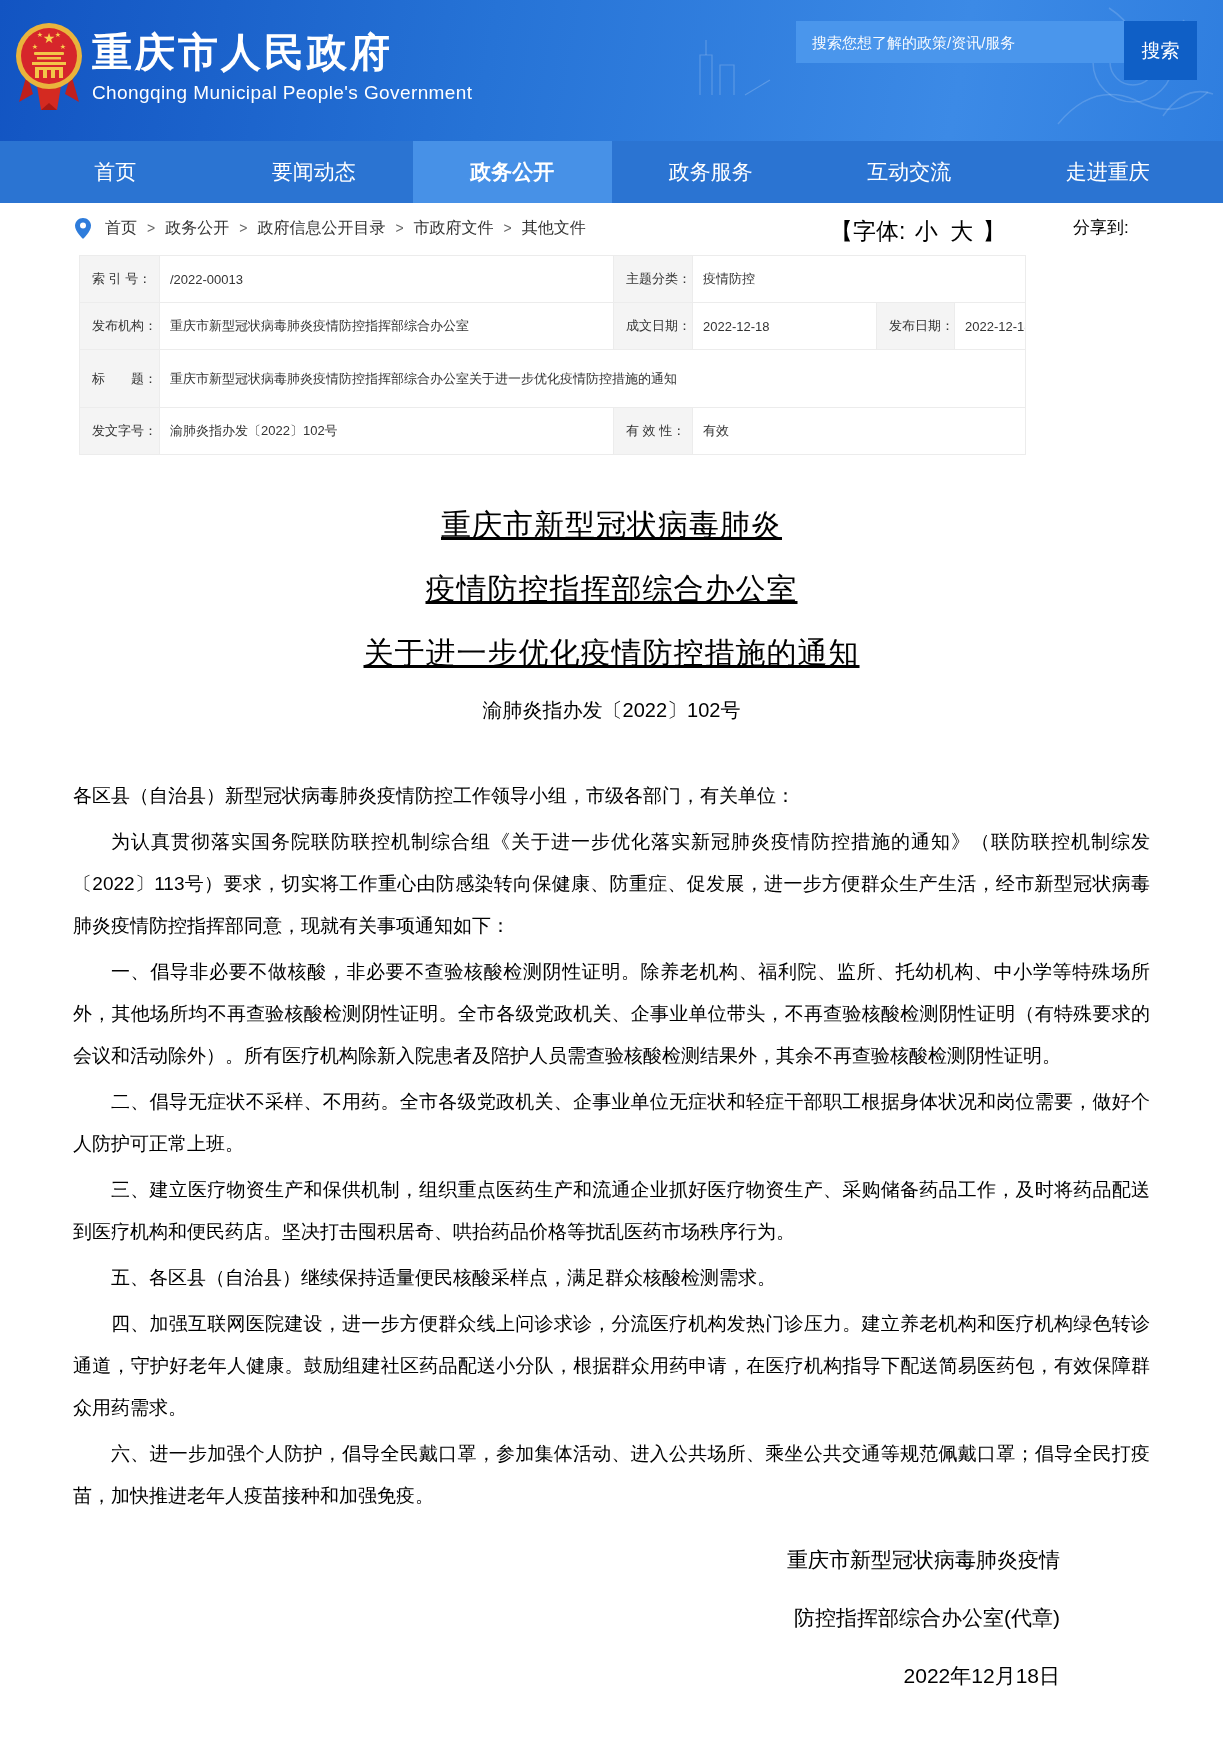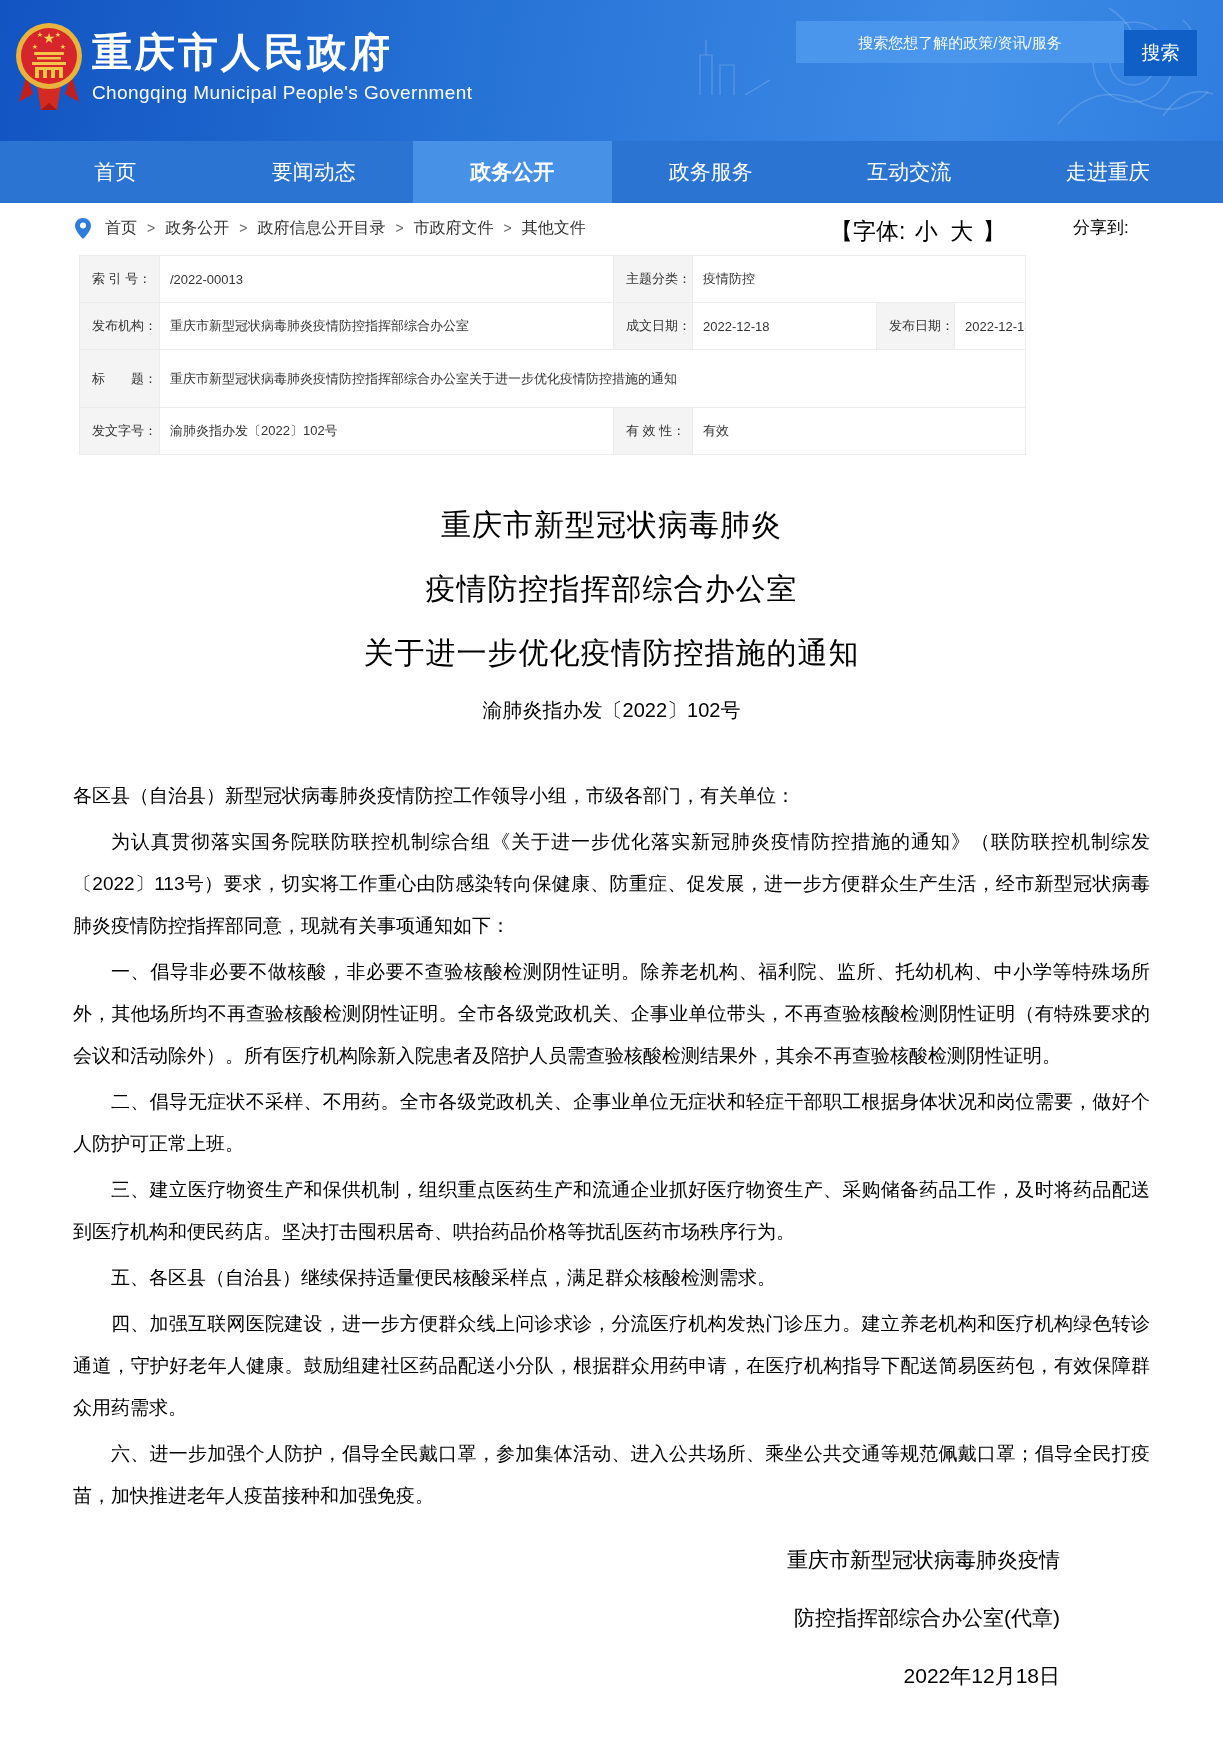--- a/index.html
+++ b/index.html
@@ -12,24 +12,24 @@
     background:linear-gradient(100deg,#1254c2 0%,#2673d6 40%,#3c8ae6 78%,#2f7edf 100%);
     overflow:hidden; }
   .emblem { position:absolute; left:14px; top:16px; }
   .site-titles { position:absolute; left:92px; top:30px; color:#fff; }
   .site-title { font-size:40px; font-weight:bold; letter-spacing:3px; line-height:44px; }
   .site-subtitle { font-size:19px; letter-spacing:0.4px; margin-top:8px; }
   .header-deco { position:absolute; right:0; top:0; pointer-events:none; }
   .city-deco { position:absolute; left:690px; top:10px; pointer-events:none; }
   .search-bar { position:absolute; left:796px; top:21px; display:flex; height:42px; }
   .search-input { width:328px; height:42px; border:none; outline:none; background:#4a96ec;
-    color:#fff; font-size:15px; padding:0 16px; font-family:inherit;text-align:center; }
+    color:#fff; font-size:15px; padding:0 16px; font-family:inherit; }
   .search-input::placeholder { color:rgba(255,255,255,0.95); opacity:1; }
-  .search-btn { width:73px; height:46px; border:none; background:#0f5fc6; color:#fff;
-    font-size:19px; cursor:pointer; font-family:Liberation Sans, sans-serif;margin-top:9px; }
+  .search-btn { width:73px; height:59px; border:none; background:#0f5fc6; color:#fff;
+    font-size:19px; cursor:pointer; font-family:Liberation Sans, sans-serif; }
 
   
   .nav { display:flex; height:62px; background:#2b74d2; padding:0 16px; }
   .nav-item { flex:1; display:flex; align-items:center; justify-content:center;
     color:#fff; font-size:21px; cursor:pointer; }
   .nav-item.active { background:#4791e7; font-weight:bold; }
 
   
   .breadcrumb-row { position:relative; height:50px; display:flex; align-items:center;
     padding-left:75px; background:#fff; }
@@ -44,21 +44,21 @@
   .meta-table { margin:2px 8px 0 79px; width:946px; border-collapse:collapse; table-layout:fixed;
     font-size:13px; color:#333; }
   .meta-table td { border:1px solid #ececec; background:#fff; padding:4px 10px; vertical-align:middle;
     overflow:hidden; white-space:nowrap; }
   .meta-table td.lbl { background:#f4f4f4; padding-left:12px; }
   .meta-table td.wrap { white-space:normal; }
   .row-h1 { height:47px; } .row-h2 { height:58px; }
 
   
   .doc-title { margin-top:38px; text-align:center; font-size:30px; color:#000;
-    line-height:64px; letter-spacing:1px; }
+    line-height:64px; letter-spacing:1px;text-decoration:underline; }
   .doc-number { text-align:center; font-size:20px; color:#000; margin-top:10px; line-height:30px; }
   .doc-body { padding:0 73px; margin-top:50px; font-size:19px; color:#000; }
   .salutation { line-height:42px; }
   .doc-body p { line-height:42px; text-indent:2em; text-align:justify; margin:4px 0 0 0; }
   .signature { margin-top:14px; padding-right:163px; text-align:right; font-size:21px; color:#000; }
   .signature div { line-height:58px; }
 </style>
 </head>
 <body>
 

